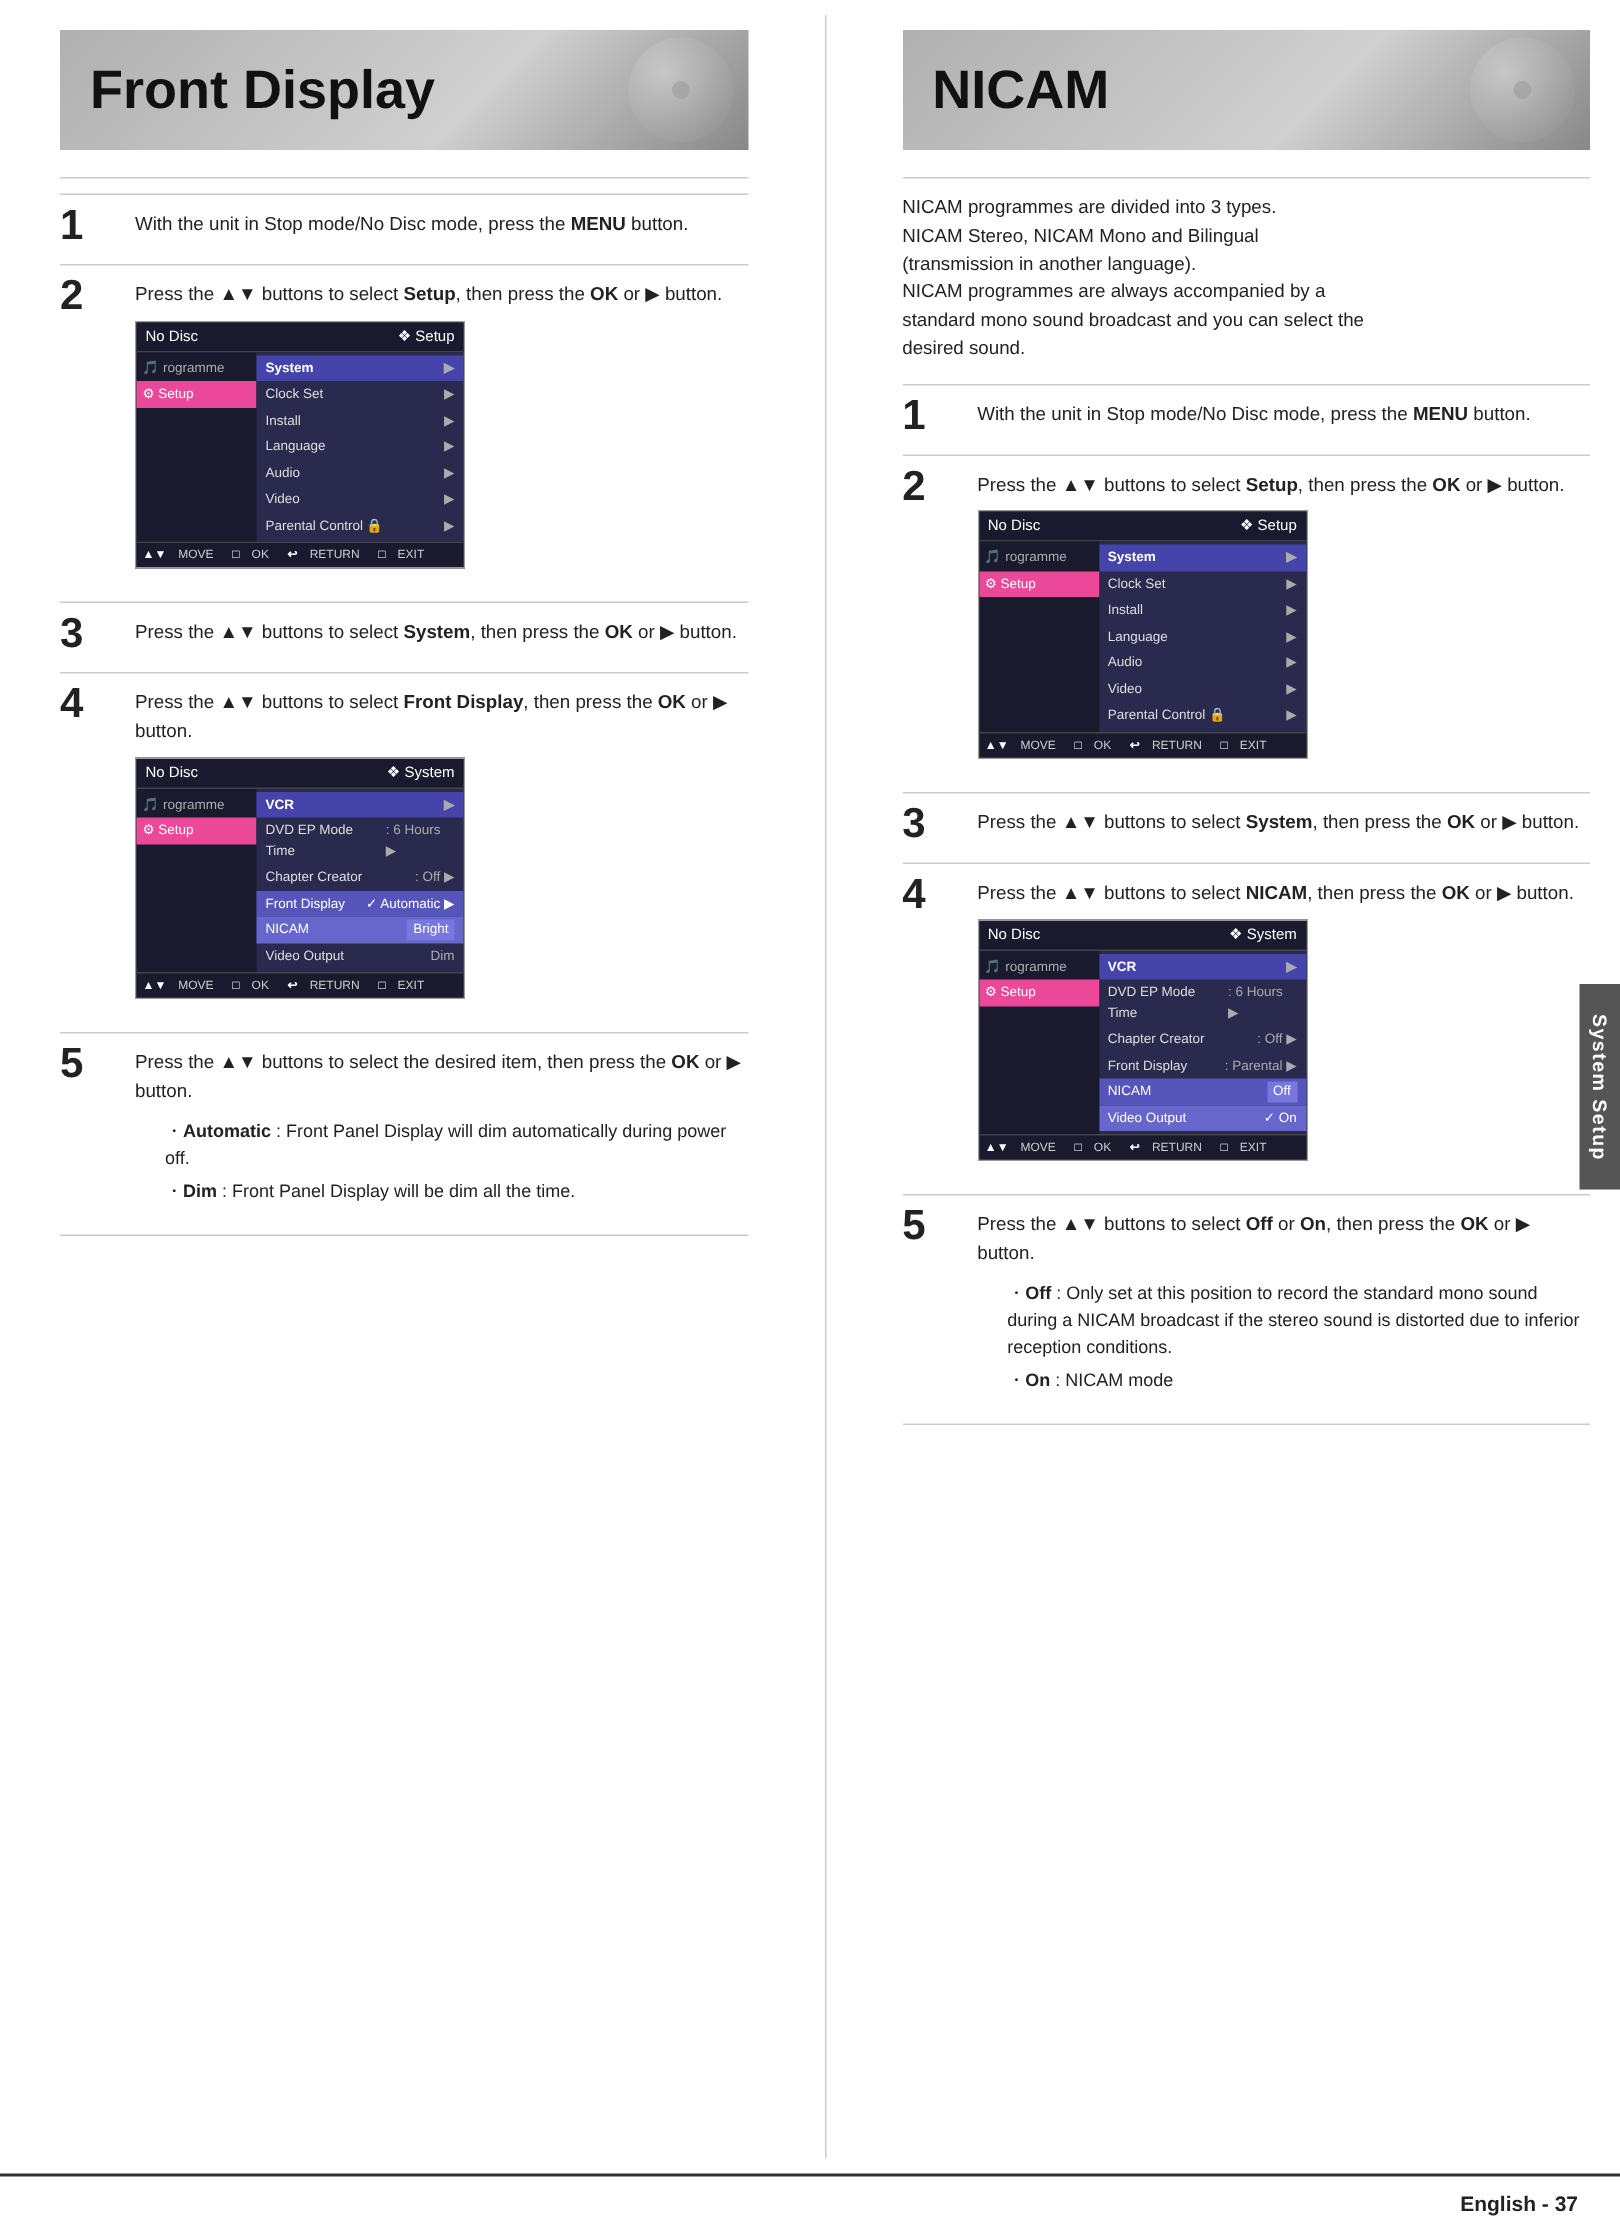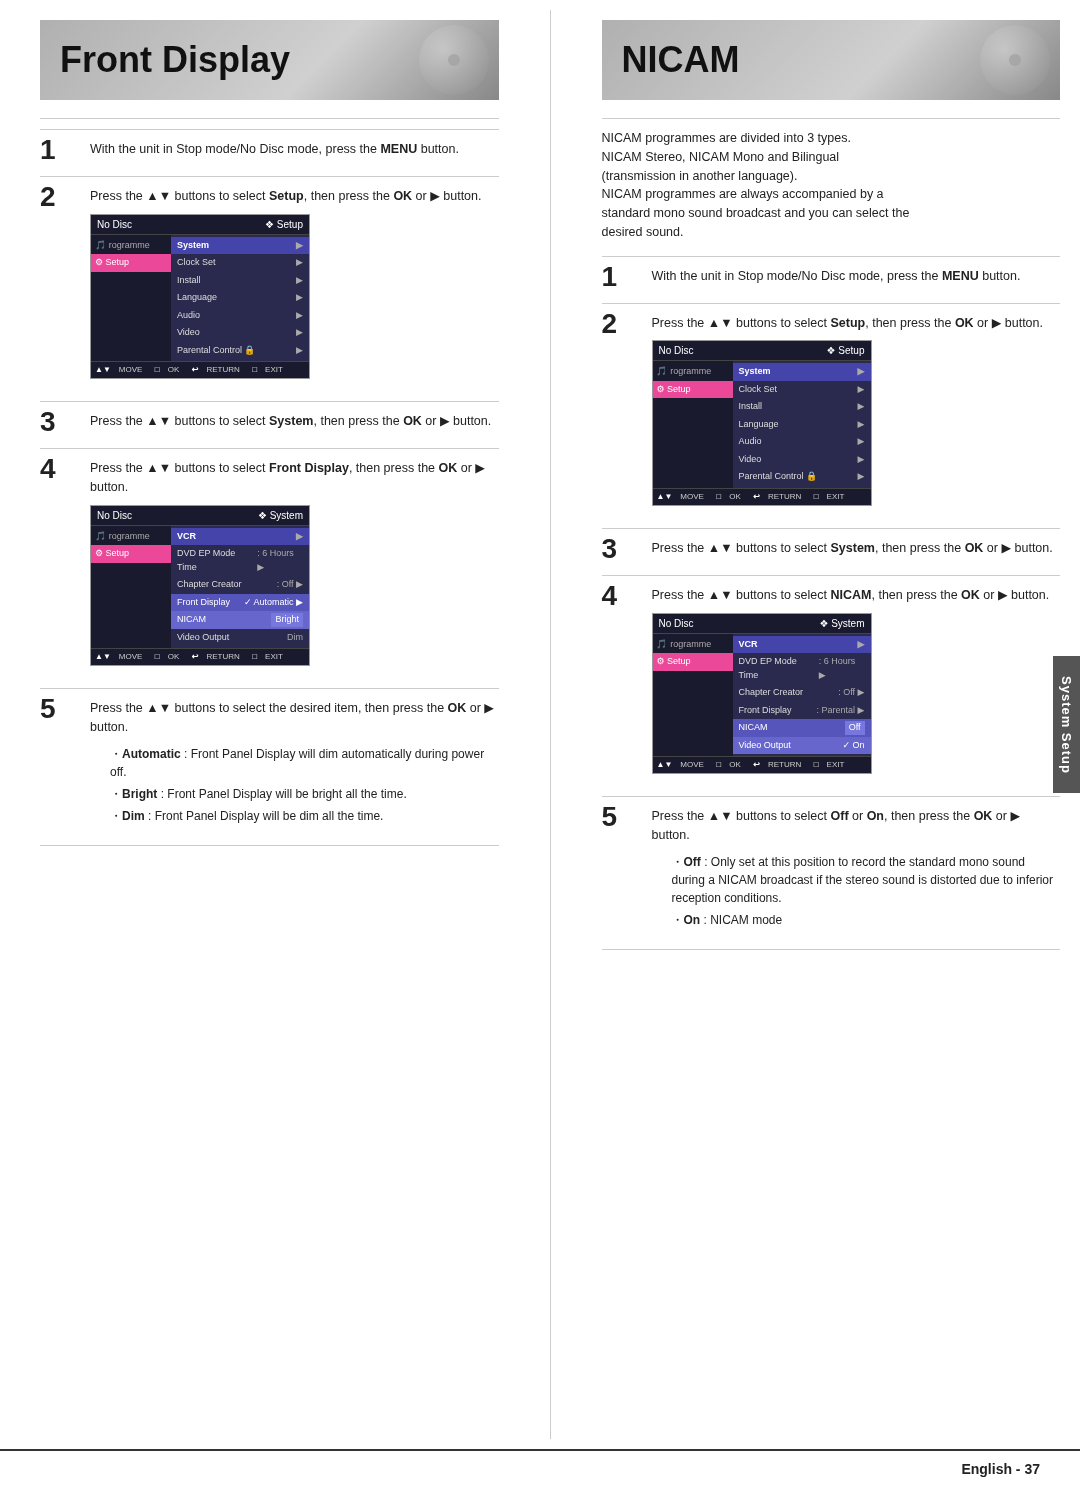--- a/index.html
+++ b/index.html
@@ -209,21 +209,21 @@
       font-weight: bold;
       padding: 20px 6px;
       letter-spacing: 1px;
     }
 
     
     .footer {
       display: flex;
       justify-content: flex-end;
       align-items: center;
-      padding: 10px 40px;
+      padding: 10px 28px;
       border-top: 2px solid #333;
       background: #fff;
     }
     .footer-text {
       font-size: 14px;
       font-weight: bold;
       color: #222;
     }
 
     
@@ -354,21 +354,20 @@
 
       <hr class="section-divider">
 
       <div class="step">
         <div class="step-number">5</div>
         <div class="step-content">
           Press the ▲▼ buttons to select the desired item, then press the <b>OK</b> or ▶ button.
 
           <div class="bullet-list">
             <div class="bullet-item">・<b>Automatic</b> : Front Panel Display will dim automatically during power off.</div>
-            <div class="bullet-item">・<b>Bright</b> : Front Panel Display will be bright all the time.</div>
             <div class="bullet-item">・<b>Dim</b> : Front Panel Display will be dim all the time.</div>
           </div>
         </div>
       </div>
 
       <hr class="section-divider">
     </div>
 
     <div class="col-separator"></div>
 

